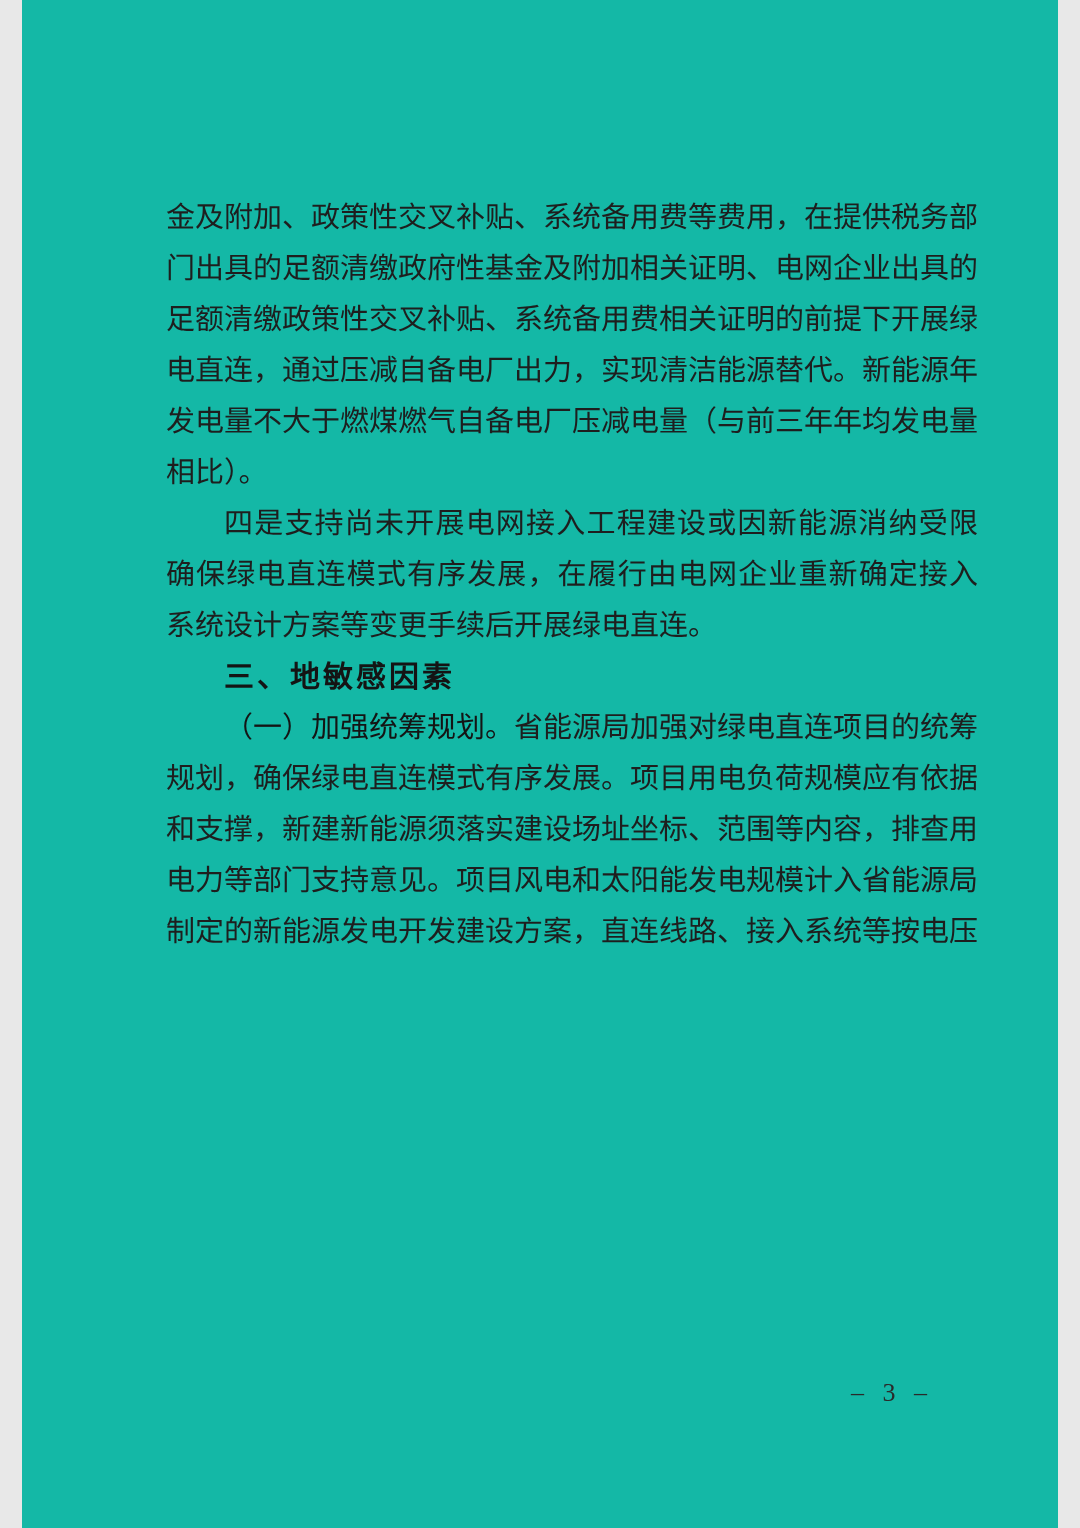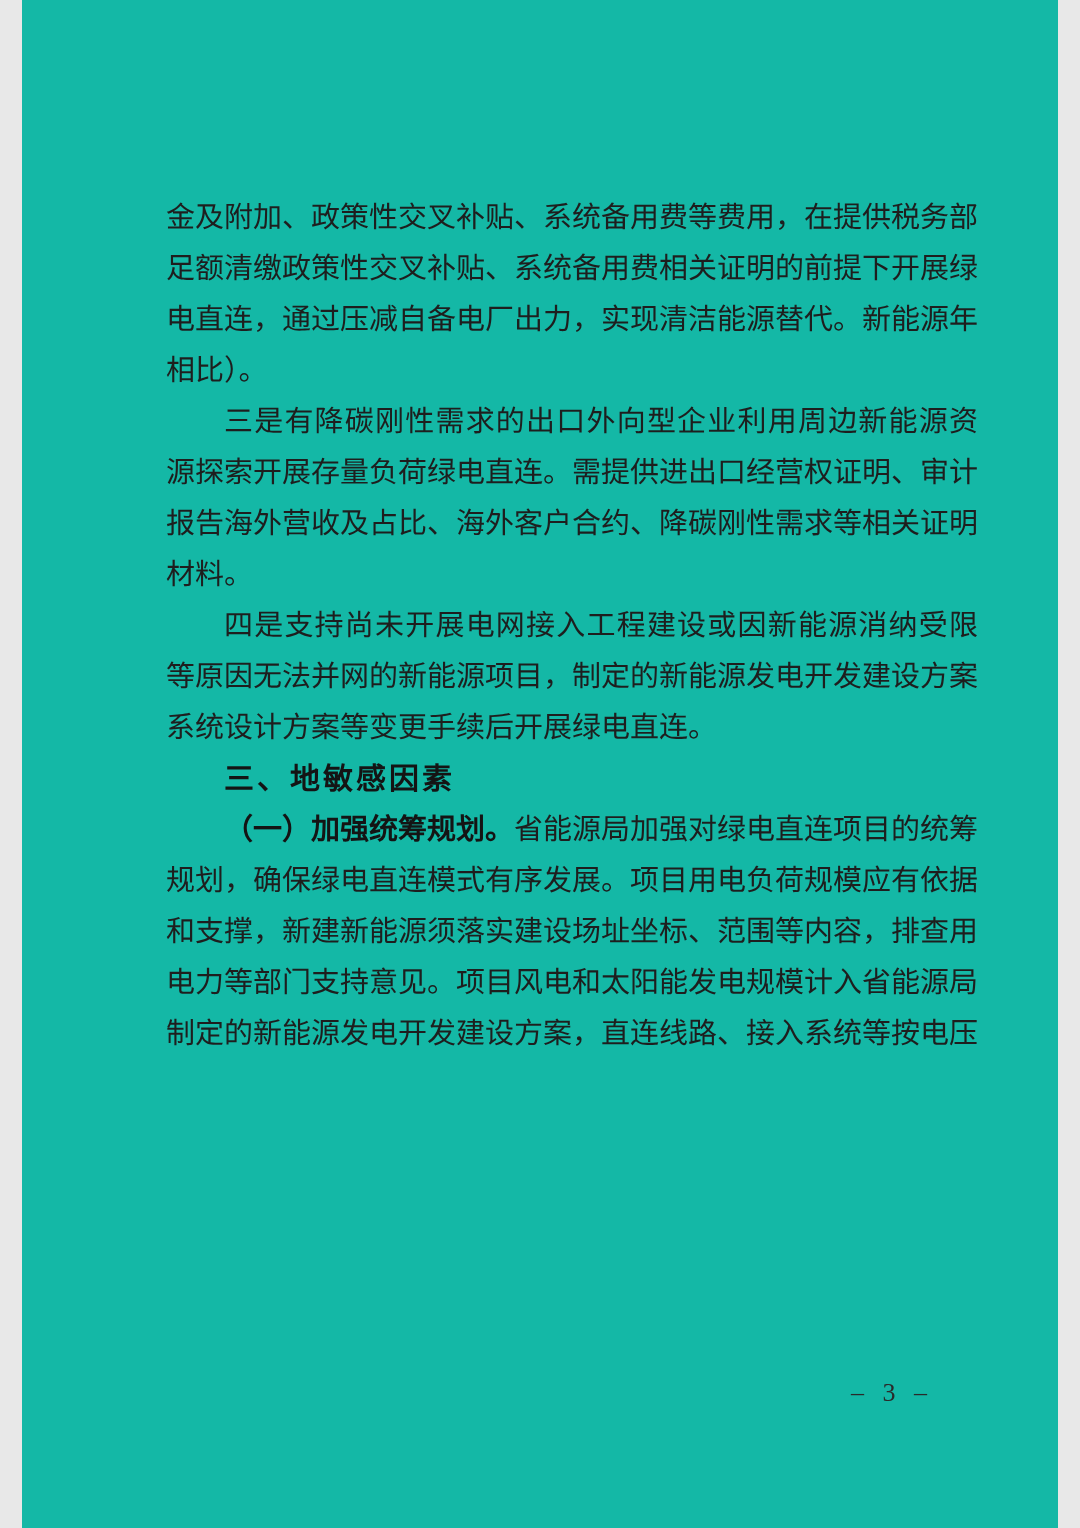--- a/index.html
+++ b/index.html
@@ -42,56 +42,52 @@
     height: 51px;
     line-height: 51px;
     padding-left: 58px;
     font-size: 30px;
     font-weight: bold;
     font-family: "Liberation Sans", "DejaVu Sans", sans-serif;
     color: #141414;
     letter-spacing: 3px;
   }
   .lead {
-    font-weight: bold;
+    font-weight: normal;
     color: #141414;
   }
   .page-number {
     position: absolute;
     top: 1378px;
     right: 125px;
     font-size: 26px;
     letter-spacing: 6px;
     color: #2a2a2a;
     font-family: "Liberation Serif", "DejaVu Serif", serif;
   }
 </style>
 </head>
 <body>
 
 <div class="page">
   <div class="content">
 
     <div>
       <div class="line">金及附加、政策性交叉补贴、系统备用费等费用，在提供税务部</div>
+      <div class="line">门出具的足额清缴政府性基金及附加相关证明、电网企业出具的</div>
       <div class="line">足额清缴政策性交叉补贴、系统备用费相关证明的前提下开展绿</div>
       <div class="line">电直连，通过压减自备电厂出力，实现清洁能源替代。新能源年</div>
+      <div class="line">发电量不大于燃煤燃气自备电厂压减电量（与前三年年均发电量</div>
       <div class="line last">相比）。</div>
     </div>
 
-    <div>
-      <div class="line indent">三是有降碳刚性需求的出口外向型企业利用周边新能源资</div>
-      <div class="line">源探索开展存量负荷绿电直连。需提供进出口经营权证明、审计</div>
-      <div class="line">报告海外营收及占比、海外客户合约、降碳刚性需求等相关证明</div>
-      <div class="line last">材料。</div>
-    </div>
 
     <div>
       <div class="line indent">四是支持尚未开展电网接入工程建设或因新能源消纳受限</div>
-      <div class="line">等原因无法并网的新能源项目，制定的新能源发电开发建设方案</div>
+      <div class="line">确保绿电直连模式有序发展，在履行由电网企业重新确定接入</div>
       <div class="line last">系统设计方案等变更手续后开展绿电直连。</div>
     </div>
 
     <div class="heading-line">三、地敏感因素</div>
 
     <div>
       <div class="line indent">
         <span class="lead">（一）加强统筹规划。</span><span>省能源局加强对绿电直连项目的统筹</span>
       </div>
       <div class="line">规划，确保绿电直连模式有序发展。项目用电负荷规模应有依据</div>

